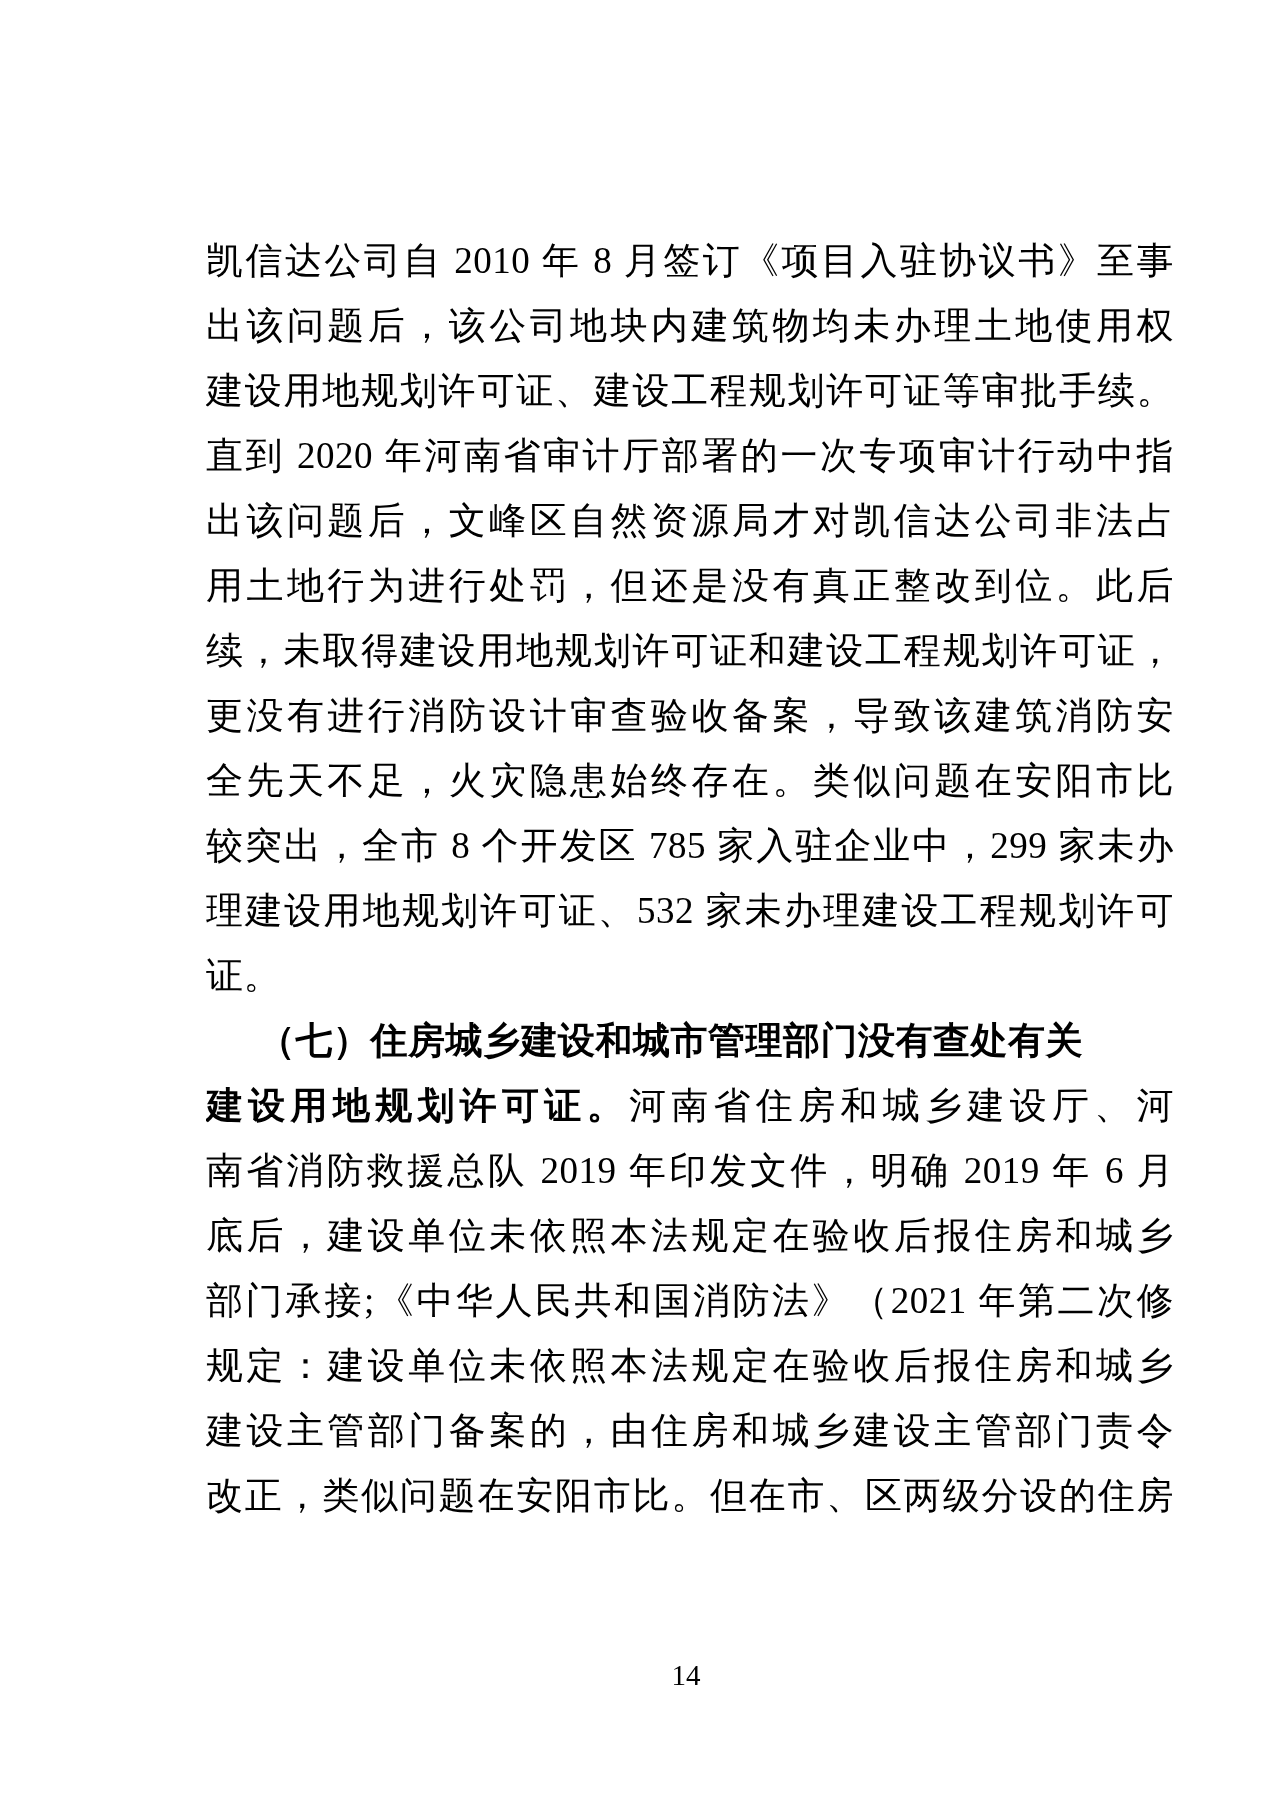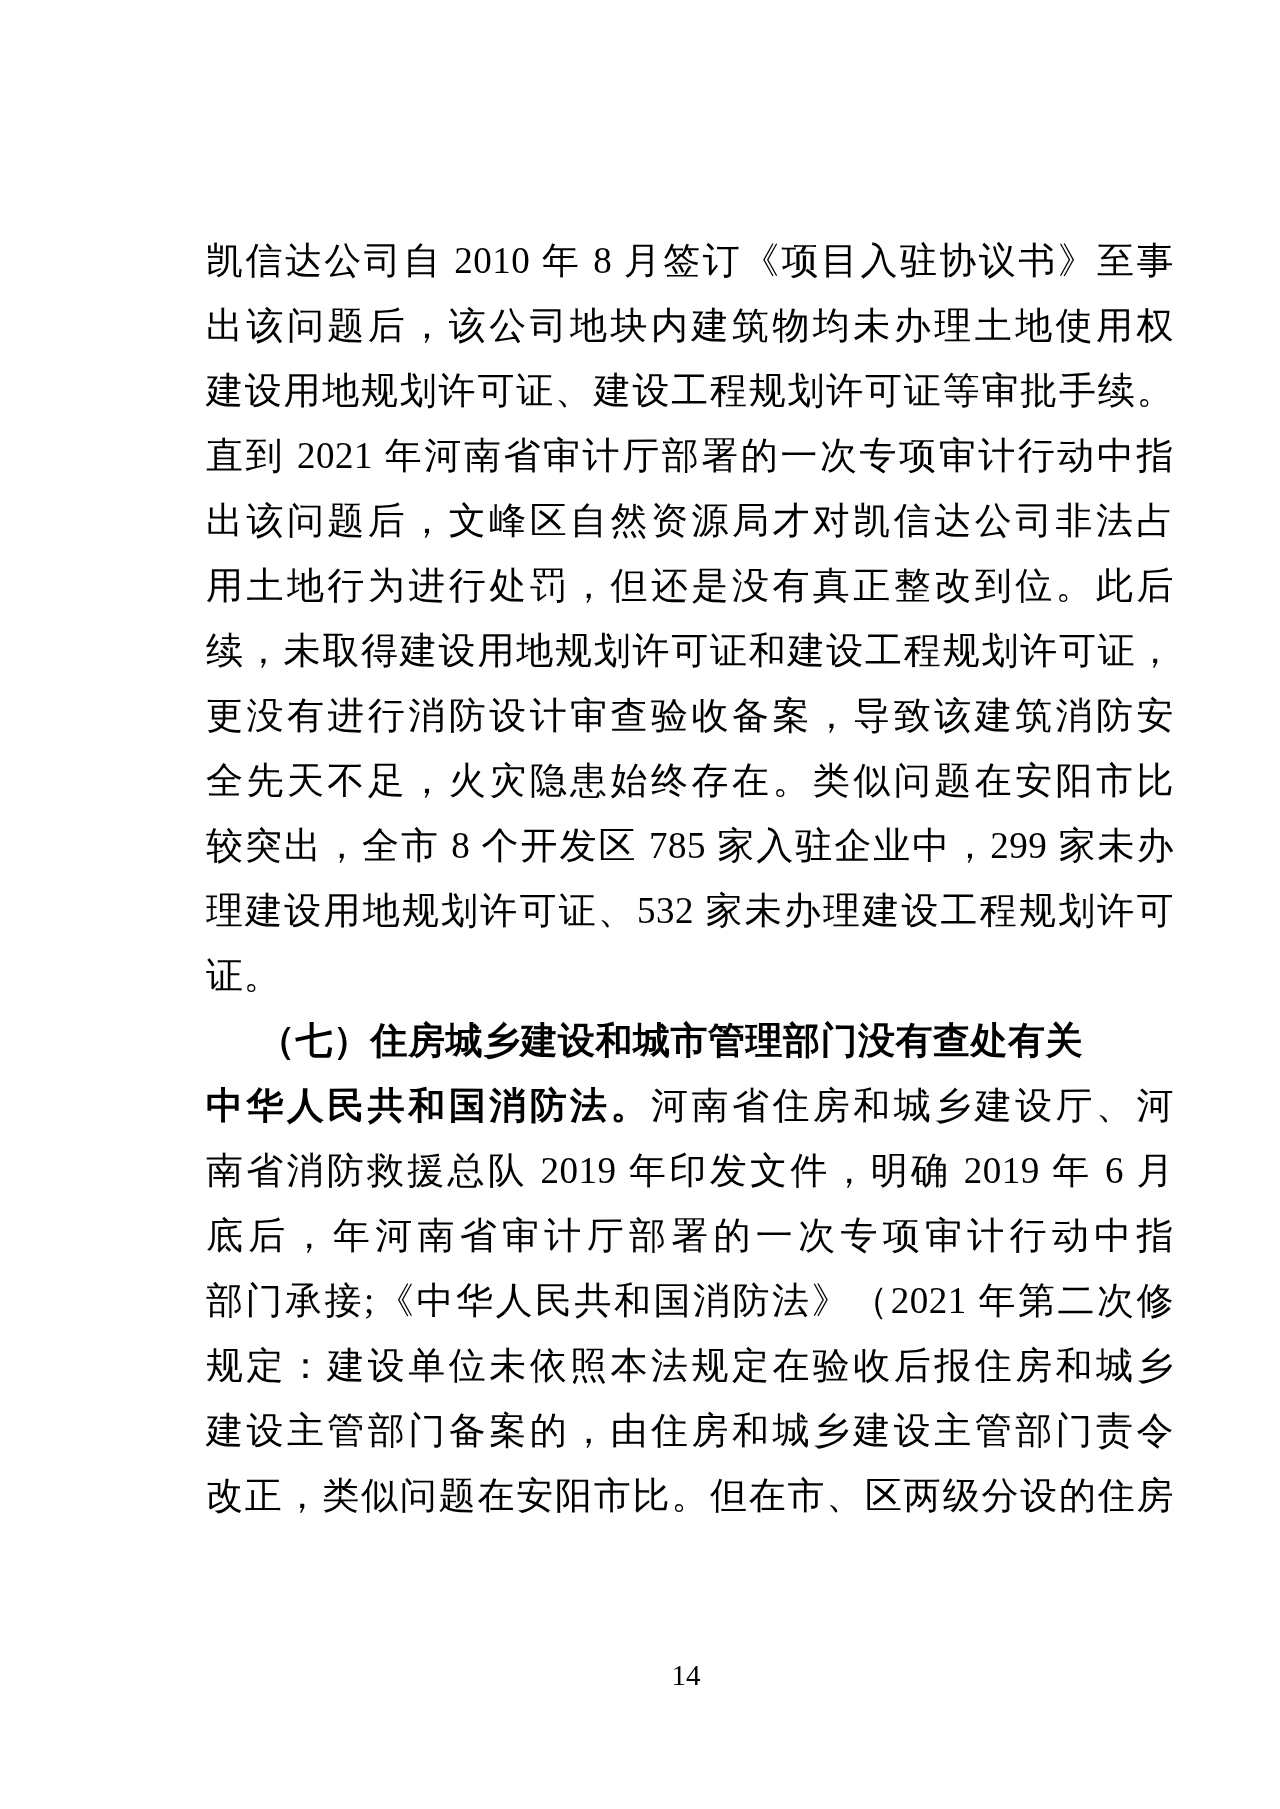--- a/index.html
+++ b/index.html
@@ -62,32 +62,32 @@
   }
 </style>
 </head>
 <body>
 
 <div class="doc-page">
   <div class="text-column">
       <div class="line"><span>凯信达公司自 2010 年 8 月签订《项目入驻协议书》至事</span></div>
       <div class="line"><span>出该问题后，该公司地块内建筑物均未办理土地使用权证、</span></div>
       <div class="line"><span>建设用地规划许可证、建设工程规划许可证等审批手续。</span></div>
-      <div class="line"><span>直到 2021 年河南省审计厅部署的一次专项审计行动中指</span></div>
+      <div class="line"><span>直到 2020 年河南省审计厅部署的一次专项审计行动中指</span></div>
       <div class="line"><span>出该问题后，文峰区自然资源局才对凯信达公司非法占</span></div>
       <div class="line"><span>用土地行为进行处罚，但还是没有真正整改到位。此后</span></div>
       <div class="line"><span>续，未取得建设用地规划许可证和建设工程规划许可证，</span></div>
       <div class="line"><span>更没有进行消防设计审查验收备案，导致该建筑消防安</span></div>
       <div class="line"><span>全先天不足，火灾隐患始终存在。类似问题在安阳市比</span></div>
       <div class="line"><span>较突出，全市 8 个开发区 785 家入驻企业中，299 家未办</span></div>
       <div class="line"><span>理建设用地规划许可证、532 家未办理建设工程规划许可</span></div>
       <div class="line left"><span>证。</span></div>
       <div class="line left indent"><span class="bold">（七）住房城乡建设和城市管理部门没有查处有关</span></div>
-      <div class="line"><span class="bold">中华人民共和国消防法。</span><span>河南省住房和城乡建设厅、河</span></div>
+      <div class="line"><span class="bold">建设用地规划许可证。</span><span>河南省住房和城乡建设厅、河</span></div>
       <div class="line"><span>南省消防救援总队 2019 年印发文件，明确 2019 年 6 月</span></div>
-      <div class="line"><span>底后，年河南省审计厅部署的一次专项审计行动中指</span></div>
+      <div class="line"><span>底后，建设单位未依照本法规定在验收后报住房和城乡</span></div>
       <div class="line"><span>部门承接;《中华人民共和国消防法》（2021 年第二次修正）</span></div>
       <div class="line"><span>规定：建设单位未依照本法规定在验收后报住房和城乡</span></div>
       <div class="line"><span>建设主管部门备案的，由住房和城乡建设主管部门责令</span></div>
       <div class="line"><span>改正，类似问题在安阳市比。但在市、区两级分设的住房</span></div>
     </div>
   <div class="page-number">14</div>
 </div>
 
 </body></html>

